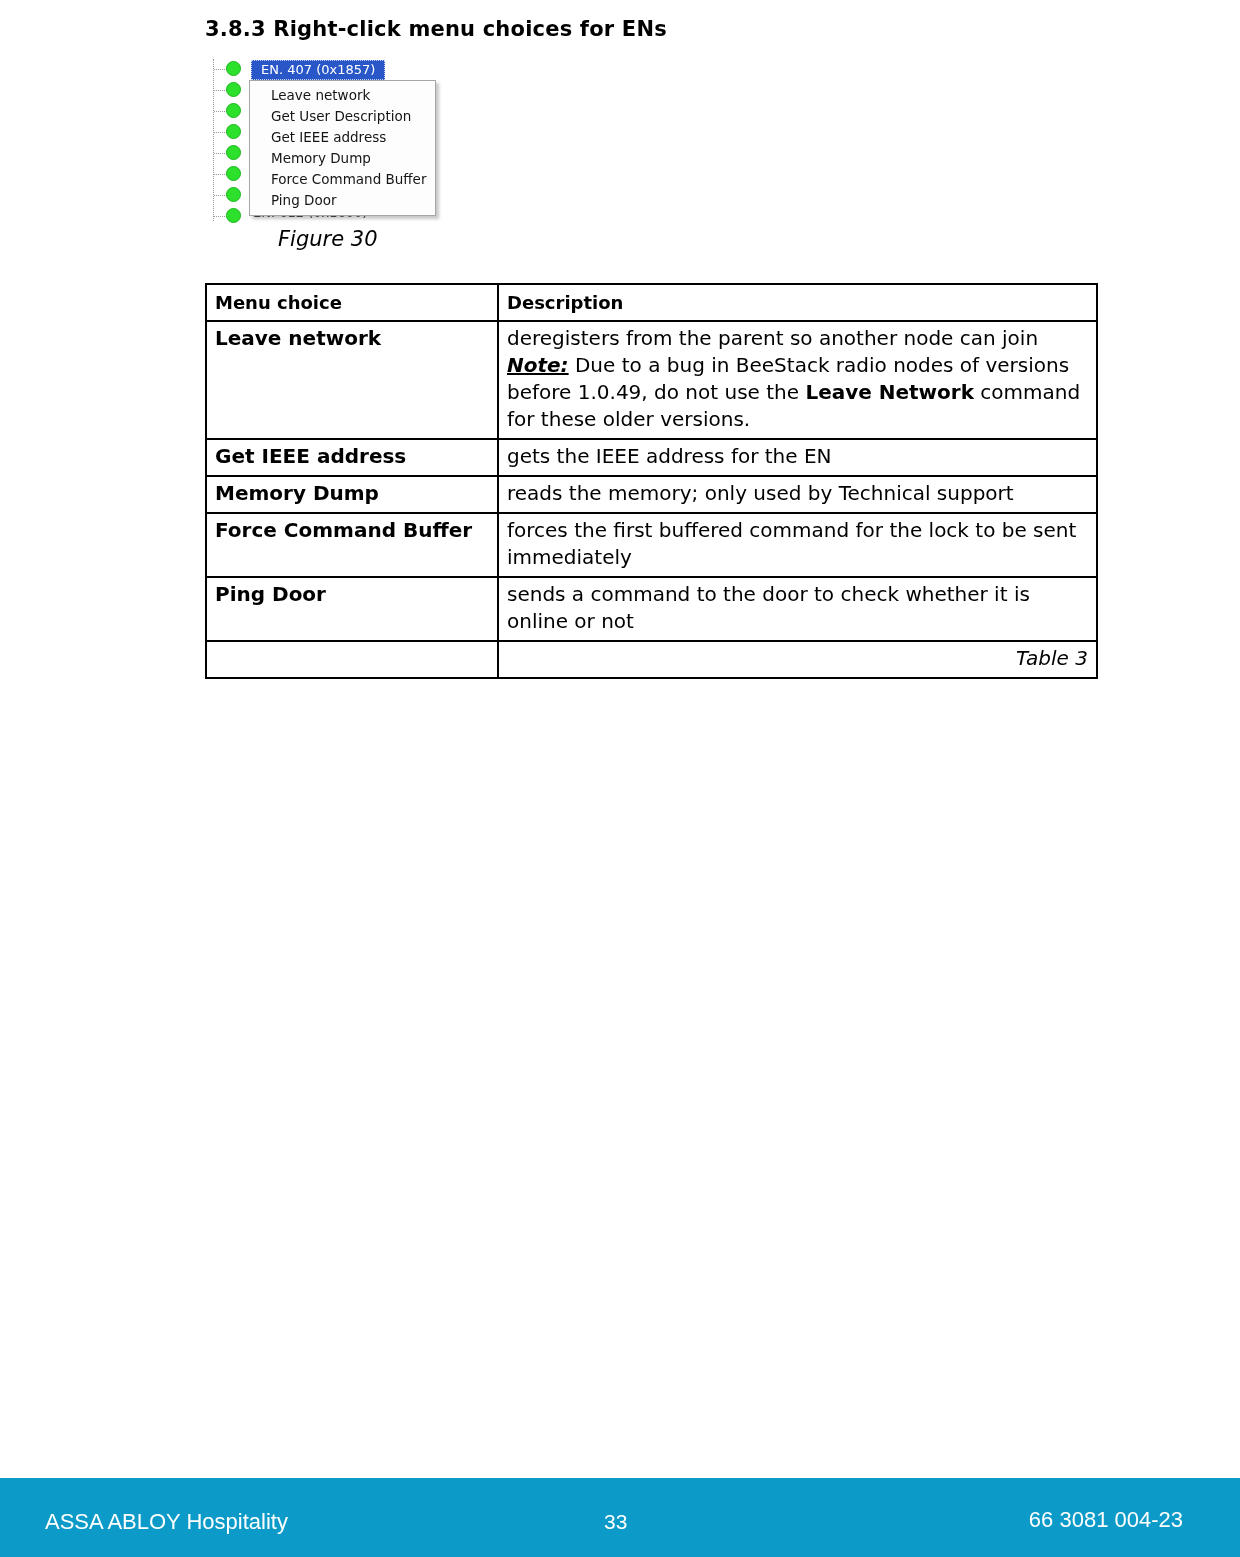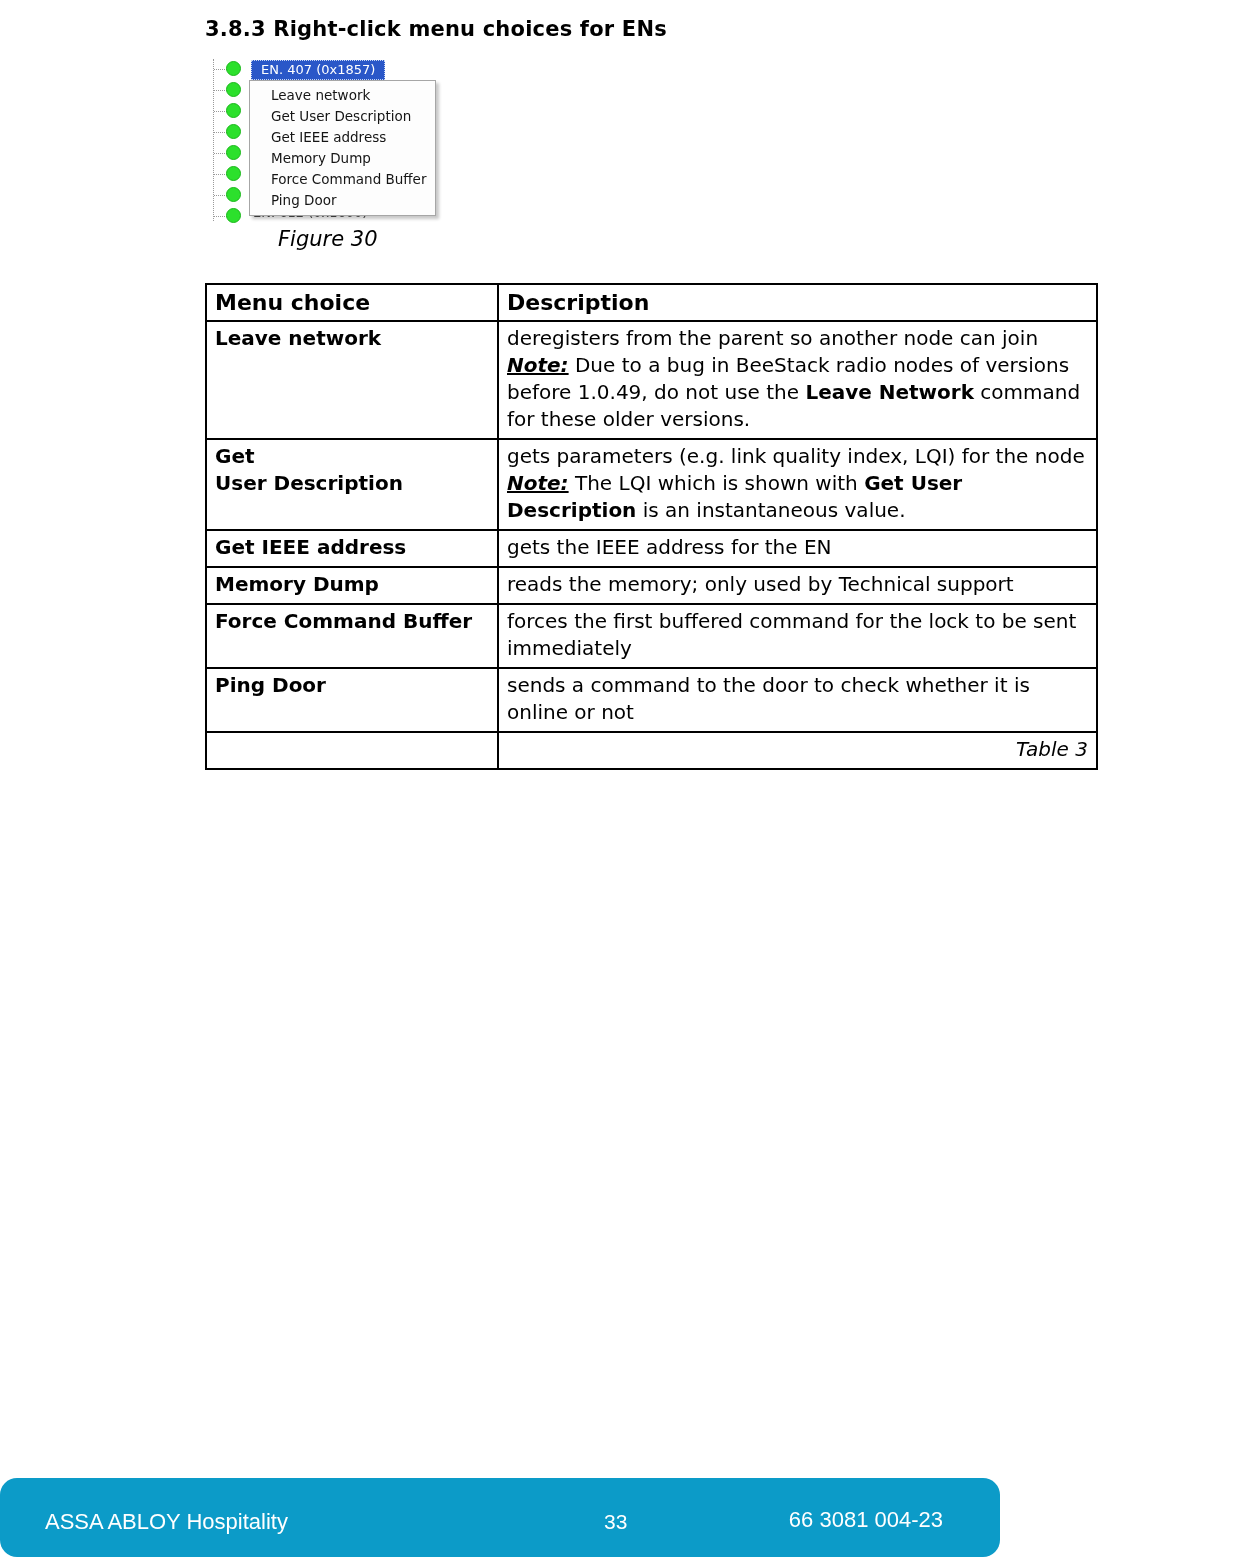--- a/index.html
+++ b/index.html
@@ -58,34 +58,33 @@
   
   .menu-table{
     position:absolute;left:205px;top:283px;width:893px;
     border-collapse:collapse;table-layout:fixed;
     font-size:20px;line-height:27px;
   }
   .menu-table th,.menu-table td{
     border:2px solid #000;vertical-align:top;
     padding:3px 8px 5px 8px;text-align:left;
   }
-  .menu-table th{font-size:22px;padding:4px 8px;}
+  .menu-table th{font-size:18px;padding:4px 8px;}
   .col-choice{width:292px;}
   td.choice{font-weight:bold;white-space:pre-line;}
   td.desc{white-space:pre-line;}
   .note{font-weight:bold;font-style:italic;text-decoration:underline;}
   .b{font-weight:bold;}
   td.table-caption-cell{text-align:right;font-style:italic;height:26px;}
   td.empty-cell{height:26px;}
   
   .footer{
-    position:absolute;left:0;top:1478px;width:1000px;height:79px;
+    position:absolute;left:0;top:1478px;width:1240px;height:79px;
     background:#0c9bc8;color:#ffffff;
     font-family:"Liberation Sans","DejaVu Sans",sans-serif;
-    border-radius:17px;
   }
   .footer-company{position:absolute;left:45px;top:31px;font-size:22px;}
   .footer-page{position:absolute;left:604px;top:32px;font-size:21px;}
   .footer-doc{position:absolute;right:57px;top:29px;font-size:22px;}
 </style>
 </head>
 <body>
 
 <div class="heading">3.8.3 Right-click menu choices for ENs</div>
 
@@ -149,26 +148,20 @@
       <tr>
     <th>Menu choice</th>
     <th>Description</th>
   </tr>
   <tr>
     <td class="choice">Leave network</td>
     <td class="desc"><span>deregisters from the parent so another node can join
 </span><span class="note">Note:</span><span> Due to a bug in BeeStack radio nodes of versions before 1.0.49, do not use the </span><span class="b">Leave Network</span><span> command for these older versions.</span></td>
   </tr>
   <tr>
-    <td class="choice">Get
-User Description</td>
-    <td class="desc"><span>gets parameters (e.g. link quality index, LQI) for the node
-</span><span class="note">Note:</span><span> The LQI which is shown with </span><span class="b">Get User Description</span><span> is an instantaneous value.</span></td>
-  </tr>
-  <tr>
     <td class="choice">Get IEEE address</td>
     <td class="desc"><span>gets the IEEE address for the EN</span></td>
   </tr>
   <tr>
     <td class="choice">Memory Dump</td>
     <td class="desc"><span>reads the memory; only used by Technical support</span></td>
   </tr>
   <tr>
     <td class="choice">Force Command Buffer</td>
     <td class="desc"><span>forces the first buffered command for the lock to be sent immediately</span></td>

